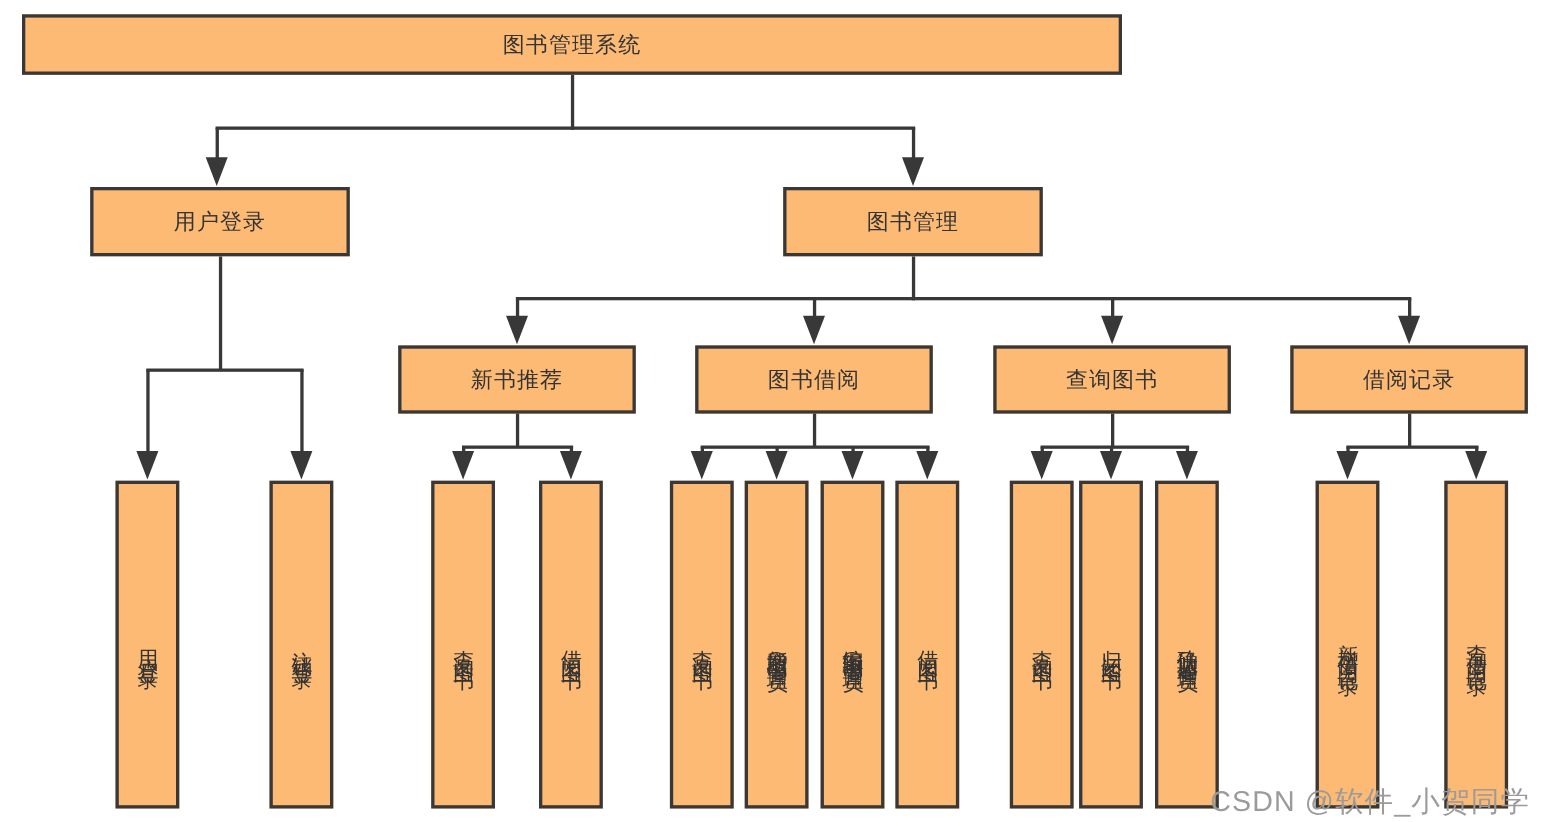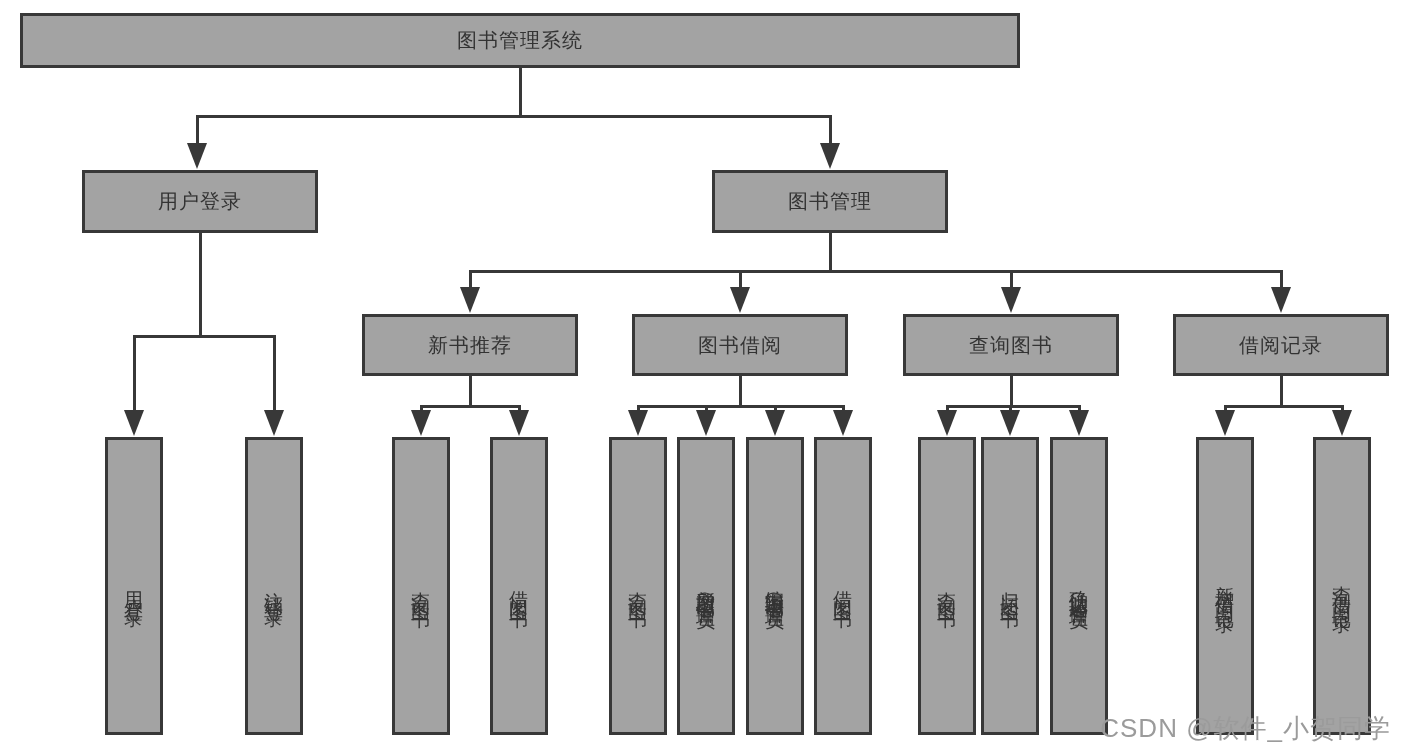--- a/index.html
+++ b/index.html
@@ -5,21 +5,21 @@
   html,body{margin:0;padding:0;background:#ffffff;}
   .canvas{
     position:relative;
     width:1405px;height:747px;
     background:#ffffff;
     font-family:"Liberation Sans","DejaVu Sans",sans-serif;
     overflow:hidden;
   }
   .box{
     position:absolute;
-    background:#a3a3a3;
+    background:#fdba74;
     border:3px solid #383838;
     box-sizing:border-box;
     display:flex;align-items:center;justify-content:center;
     color:#333333;
     font-size:20px;
     letter-spacing:1px;
     z-index:2;
   }
   .vbox{
     writing-mode:vertical-rl;

